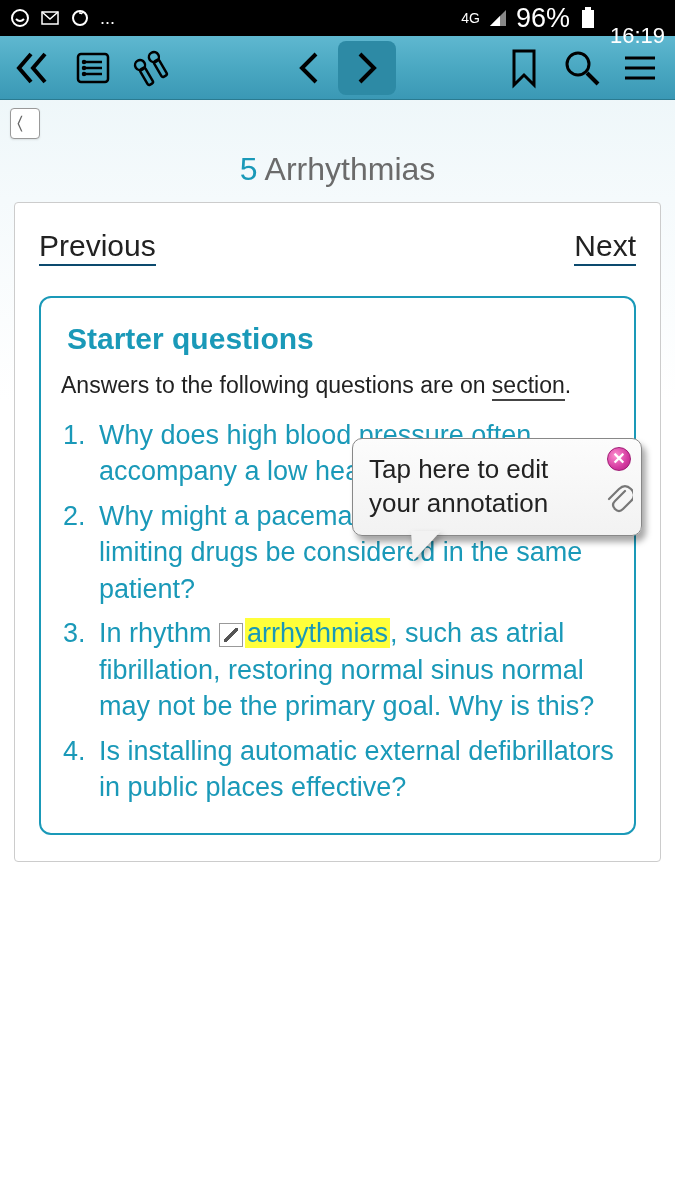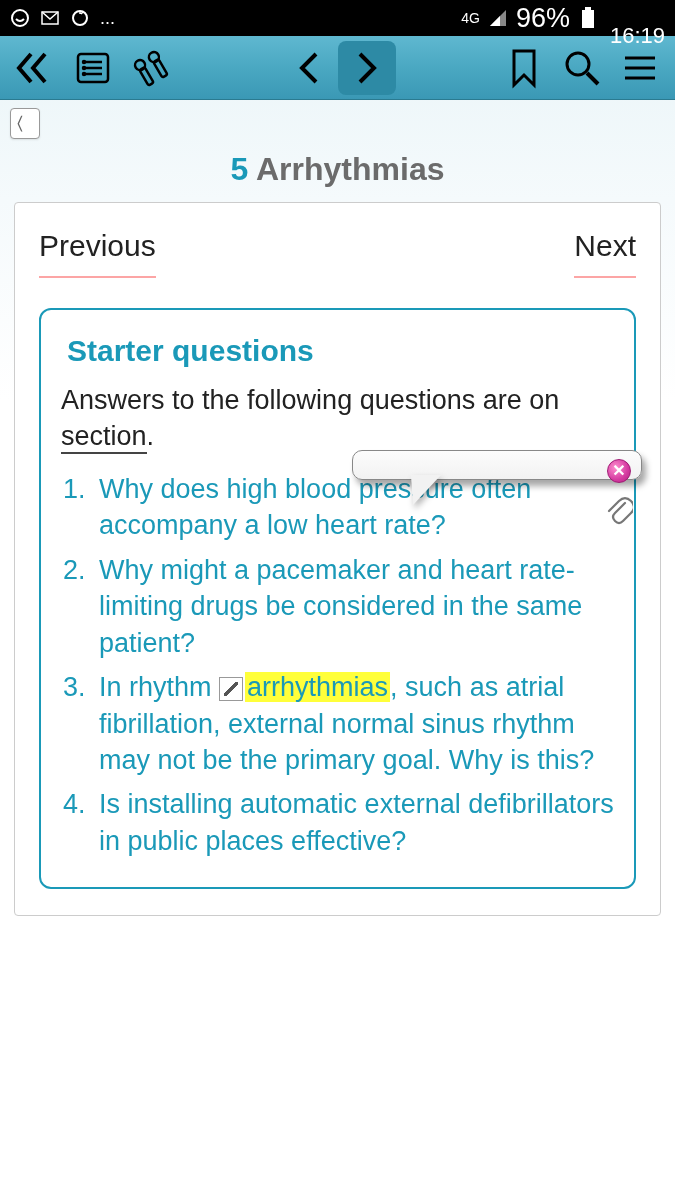--- a/index.html
+++ b/index.html
@@ -60,59 +60,59 @@
     color: #333;
     cursor: pointer;
     box-shadow: 0 1px 2px rgba(0,0,0,0.1);
   }
   .breadcrumb .chev { margin-right: 6px; color: #666; font-size: 18px; }
 
   
   .page-title {
     text-align: center;
     font-size: 32px;
-    font-weight: bold;
+    font-weight: normal;
     color: #6b6b6b;
     padding: 8px 0 14px 0;
   }
   .page-title .num { color: #1a99b8; }
 
   
   .card {
     margin: 0 14px;
     background: #fff;
     border: 1px solid #ccc;
     border-radius: 4px;
     padding: 26px 24px;
   }
   .nav-row {
     display: flex;
     justify-content: space-between;
     font-size: 30px;
     color: #222;
     margin-bottom: 30px;
   }
-  .nav-link { border-bottom: 2px solid #fca5a5; cursor: pointer; padding-bottom: 13px; }
+  .nav-link { border-bottom: 2px solid #0c4a6e; cursor: pointer; padding-bottom: 1px; }
 
   
   .content-box {
     border: 2px solid #1a99b8;
     border-radius: 12px;
     padding: 24px 20px 20px 20px;
     position: relative;
   }
   .section-head {
     color: #1a99b8;
     font-size: 30px;
     font-weight: bold;
     margin-bottom: 14px;
     padding-left: 6px;
   }
   .intro {
-    font-size: 27px;
+    font-size: 23px;
     color: #222;
     line-height: 1.35;
     margin-bottom: 16px;
   }
   .intro .ul { border-bottom: 2px solid #444; padding-bottom: 1px; }
 
   ol.qlist {
     list-style: none;
     counter-reset: q;
     padding-left: 38px;
@@ -320,26 +320,27 @@
   <div class="content-box">
     <div class="section-head">Starter questions</div>
     <div class="intro">
       <span>Answers to the following questions are on </span><span class="ul">section</span><span>.</span>
     </div>
 
     <ol class="qlist">
       <li><span>Why does high blood pressure often accompany a low heart rate?</span></li>
       <li><span>Why might a pacemaker and heart rate-limiting drugs be considered in the same patient?</span></li>
       <li>
-        <span>In rhythm </span><span class="pencil-box"></span><span class="highlight">arrhythmias</span><span>, such as atrial fibrillation, external normal sinus rhythm may not be the primary goal. Why is this?</span>
+        <span>In rhythm </span><span class="pencil-box"></span><span class="highlight">arrhythmias</span><span>, such as atrial fibrillation, restoring normal sinus normal may not be the primary goal. Why is this?</span>
       </li>
       <li><span>Is installing automatic external defibrillators in public places effective?</span></li>
     </ol>
 
     <div class="popup">
+      <span>Tap here to edit your annotation</span>
       <div class="popup-close">✕</div>
       <div class="popup-attach">
         <svg viewBox="0 0 28 30" width="28" height="30">
             <path d="M20 8 L10 18 Q6 22 10 26 Q14 30 18 26 L26 18 Q32 12 26 6 Q20 0 14 6 L4 16" fill="none" stroke="#777" stroke-width="2.2" stroke-linecap="round"></path>
           </svg>
       </div>
     </div>
 
   </div>
 </div>

